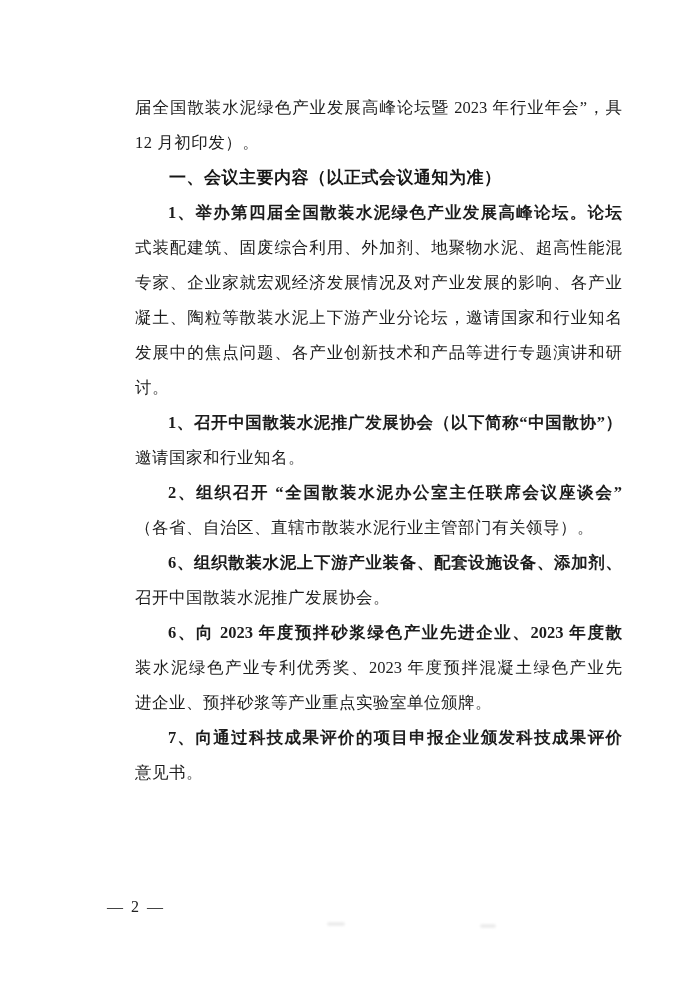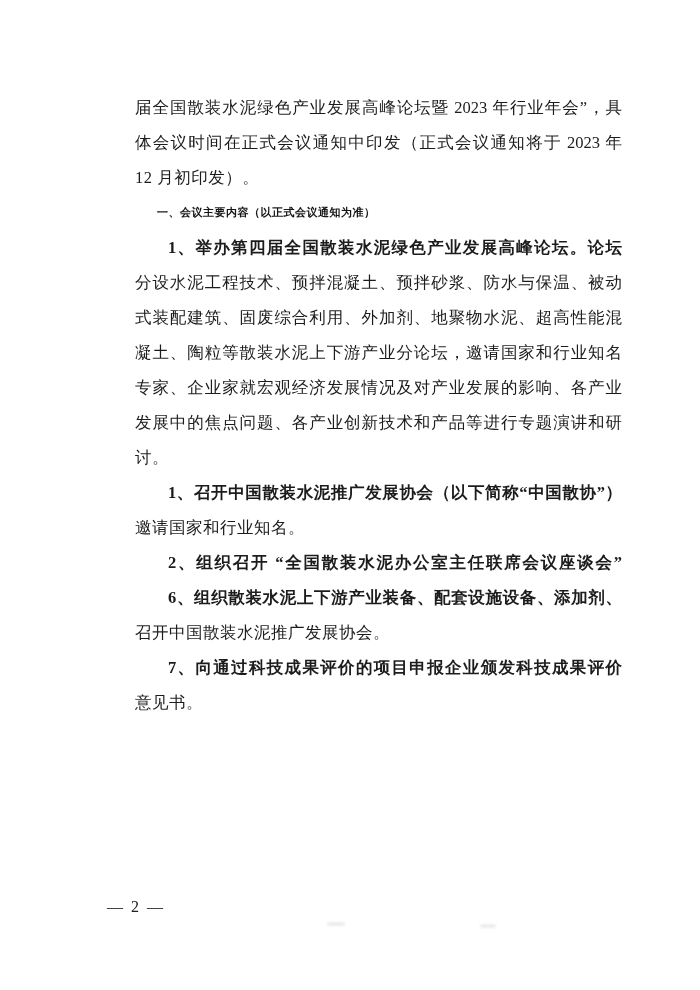--- a/index.html
+++ b/index.html
@@ -32,21 +32,21 @@
     text-justify: inter-ideograph;
   }
   
   .just { text-align-last: justify; }
   
   .end  { text-align-last: left; letter-spacing: 0.5px; }
   .indent { text-indent: 2em; font-weight: bold; }
   .hd {
     font-family: "Liberation Sans", "DejaVu Sans", sans-serif;
     font-weight: bold;
-    font-size: 11px;
+    font-size: 17px;
     color: #161616;
   }
   .footer {
     position: absolute;
     left: 107px;
     top: 893px;
     font-size: 16px;
     line-height: 28px;
     letter-spacing: 2px;
     color: #222222;
@@ -62,51 +62,55 @@
   .artifact.a2 { left: 480px; top: 924px; width: 16px; height: 4px; }
 </style>
 </head>
 <body>
 
 <div class="page">
   <div class="content">
 
     <div class="para">
       <div class="ln just">届全国散装水泥绿色产业发展高峰论坛暨 2023 年行业年会”，具</div>
-      <div class="ln just">体会议时间在正式会议通知中印发（正式会议通知将于 2023 年</div>
       <div class="ln end">12 月初印发）。</div>
     </div>
 
     <div class="ln hd end indent">一、会议主要内容（以正式会议通知为准）</div>
 
     <div class="para">
       <div class="ln just indent">1、举办第四届全国散装水泥绿色产业发展高峰论坛。论坛</div>
-      <div class="ln just">分设水泥工程技术、预拌混凝土、预拌砂浆、防水与保温、被动</div>
       <div class="ln just">式装配建筑、固废综合利用、外加剂、地聚物水泥、超高性能混</div>
+      <div class="ln just">专家、企业家就宏观经济发展情况及对产业发展的影响、各产业</div>
       <div class="ln just">凝土、陶粒等散装水泥上下游产业分论坛，邀请国家和行业知名</div>
-      <div class="ln just">专家、企业家就宏观经济发展情况及对产业发展的影响、各产业</div>
       <div class="ln just">发展中的焦点问题、各产业创新技术和产品等进行专题演讲和研</div>
       <div class="ln end">讨。</div>
     </div>
 
     <div class="para">
       <div class="ln just indent">1、召开中国散装水泥推广发展协会（以下简称“中国散协”）</div>
       <div class="ln end">邀请国家和行业知名。</div>
     </div>
 
     <div class="para">
       <div class="ln just indent">2、组织召开 “全国散装水泥办公室主任联席会议座谈会”</div>
+      <div class="ln end">（各省、自治区、直辖市散装水泥行业主管部门有关领导）。</div>
     </div>
 
     <div class="para">
       <div class="ln just indent">6、组织散装水泥上下游产业装备、配套设施设备、添加剂、</div>
       <div class="ln end">召开中国散装水泥推广发展协会。</div>
     </div>
 
 
+    <div class="para">
+      <div class="ln just indent">6、向 2023 年度预拌砂浆绿色产业先进企业、2023 年度散</div>
+      <div class="ln just">装水泥绿色产业专利优秀奖、2023 年度预拌混凝土绿色产业先</div>
+      <div class="ln end">进企业、预拌砂浆等产业重点实验室单位颁牌。</div>
+    </div>
 
     <div class="para">
       <div class="ln just indent">7、向通过科技成果评价的项目申报企业颁发科技成果评价</div>
       <div class="ln end">意见书。</div>
     </div>
 
   </div>
 
   <div class="footer">— 2 —</div>
 

